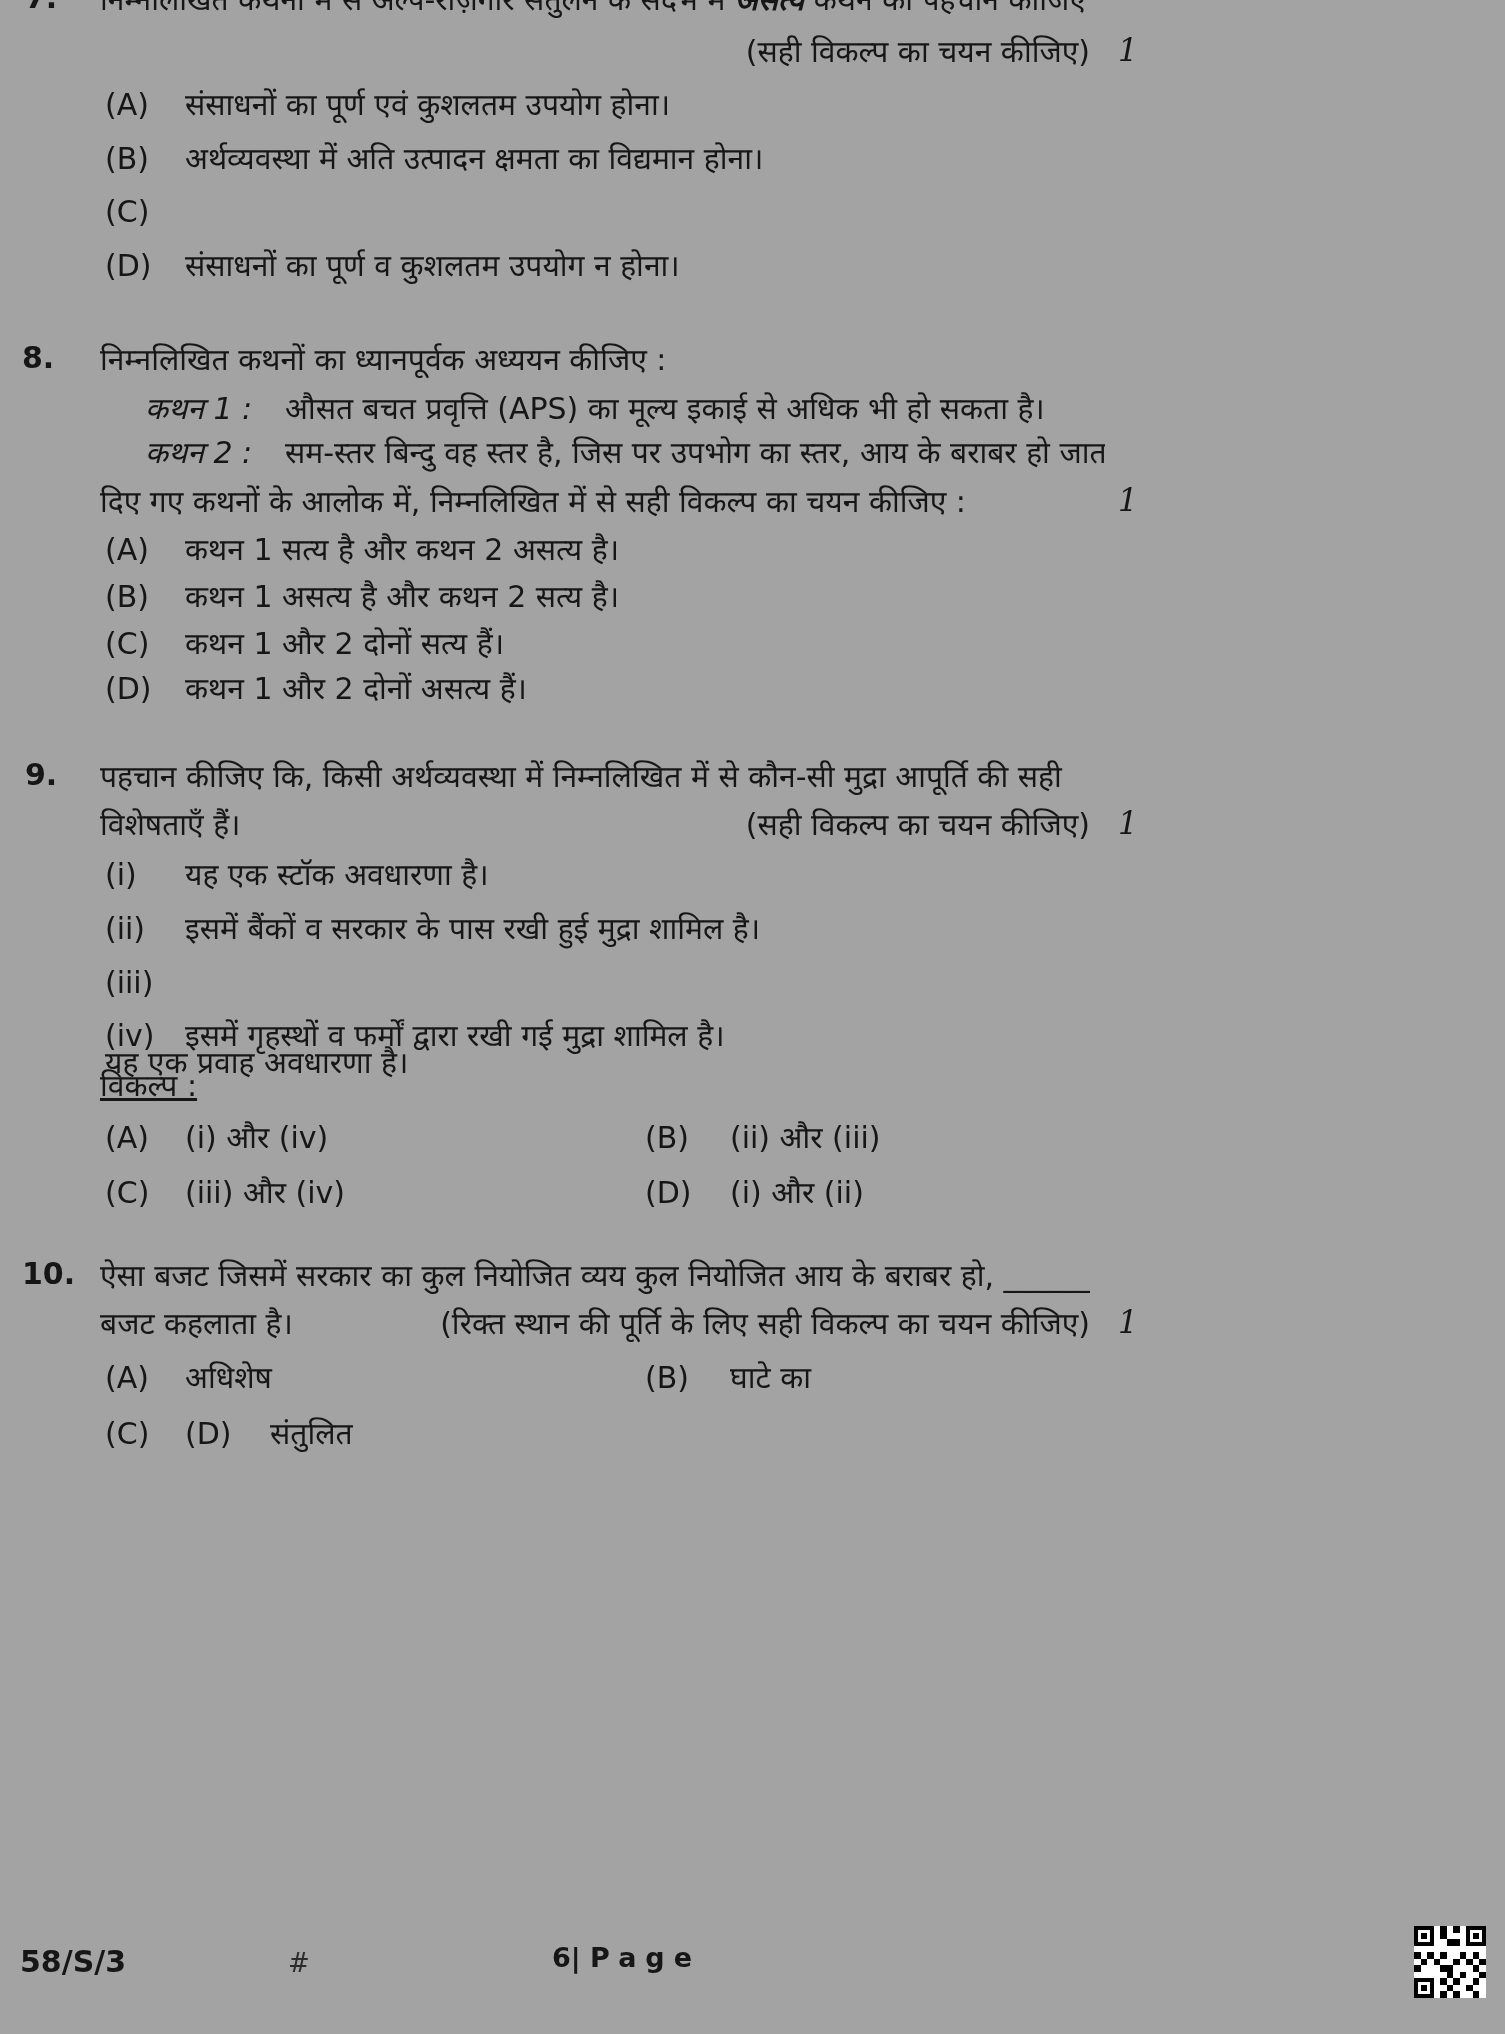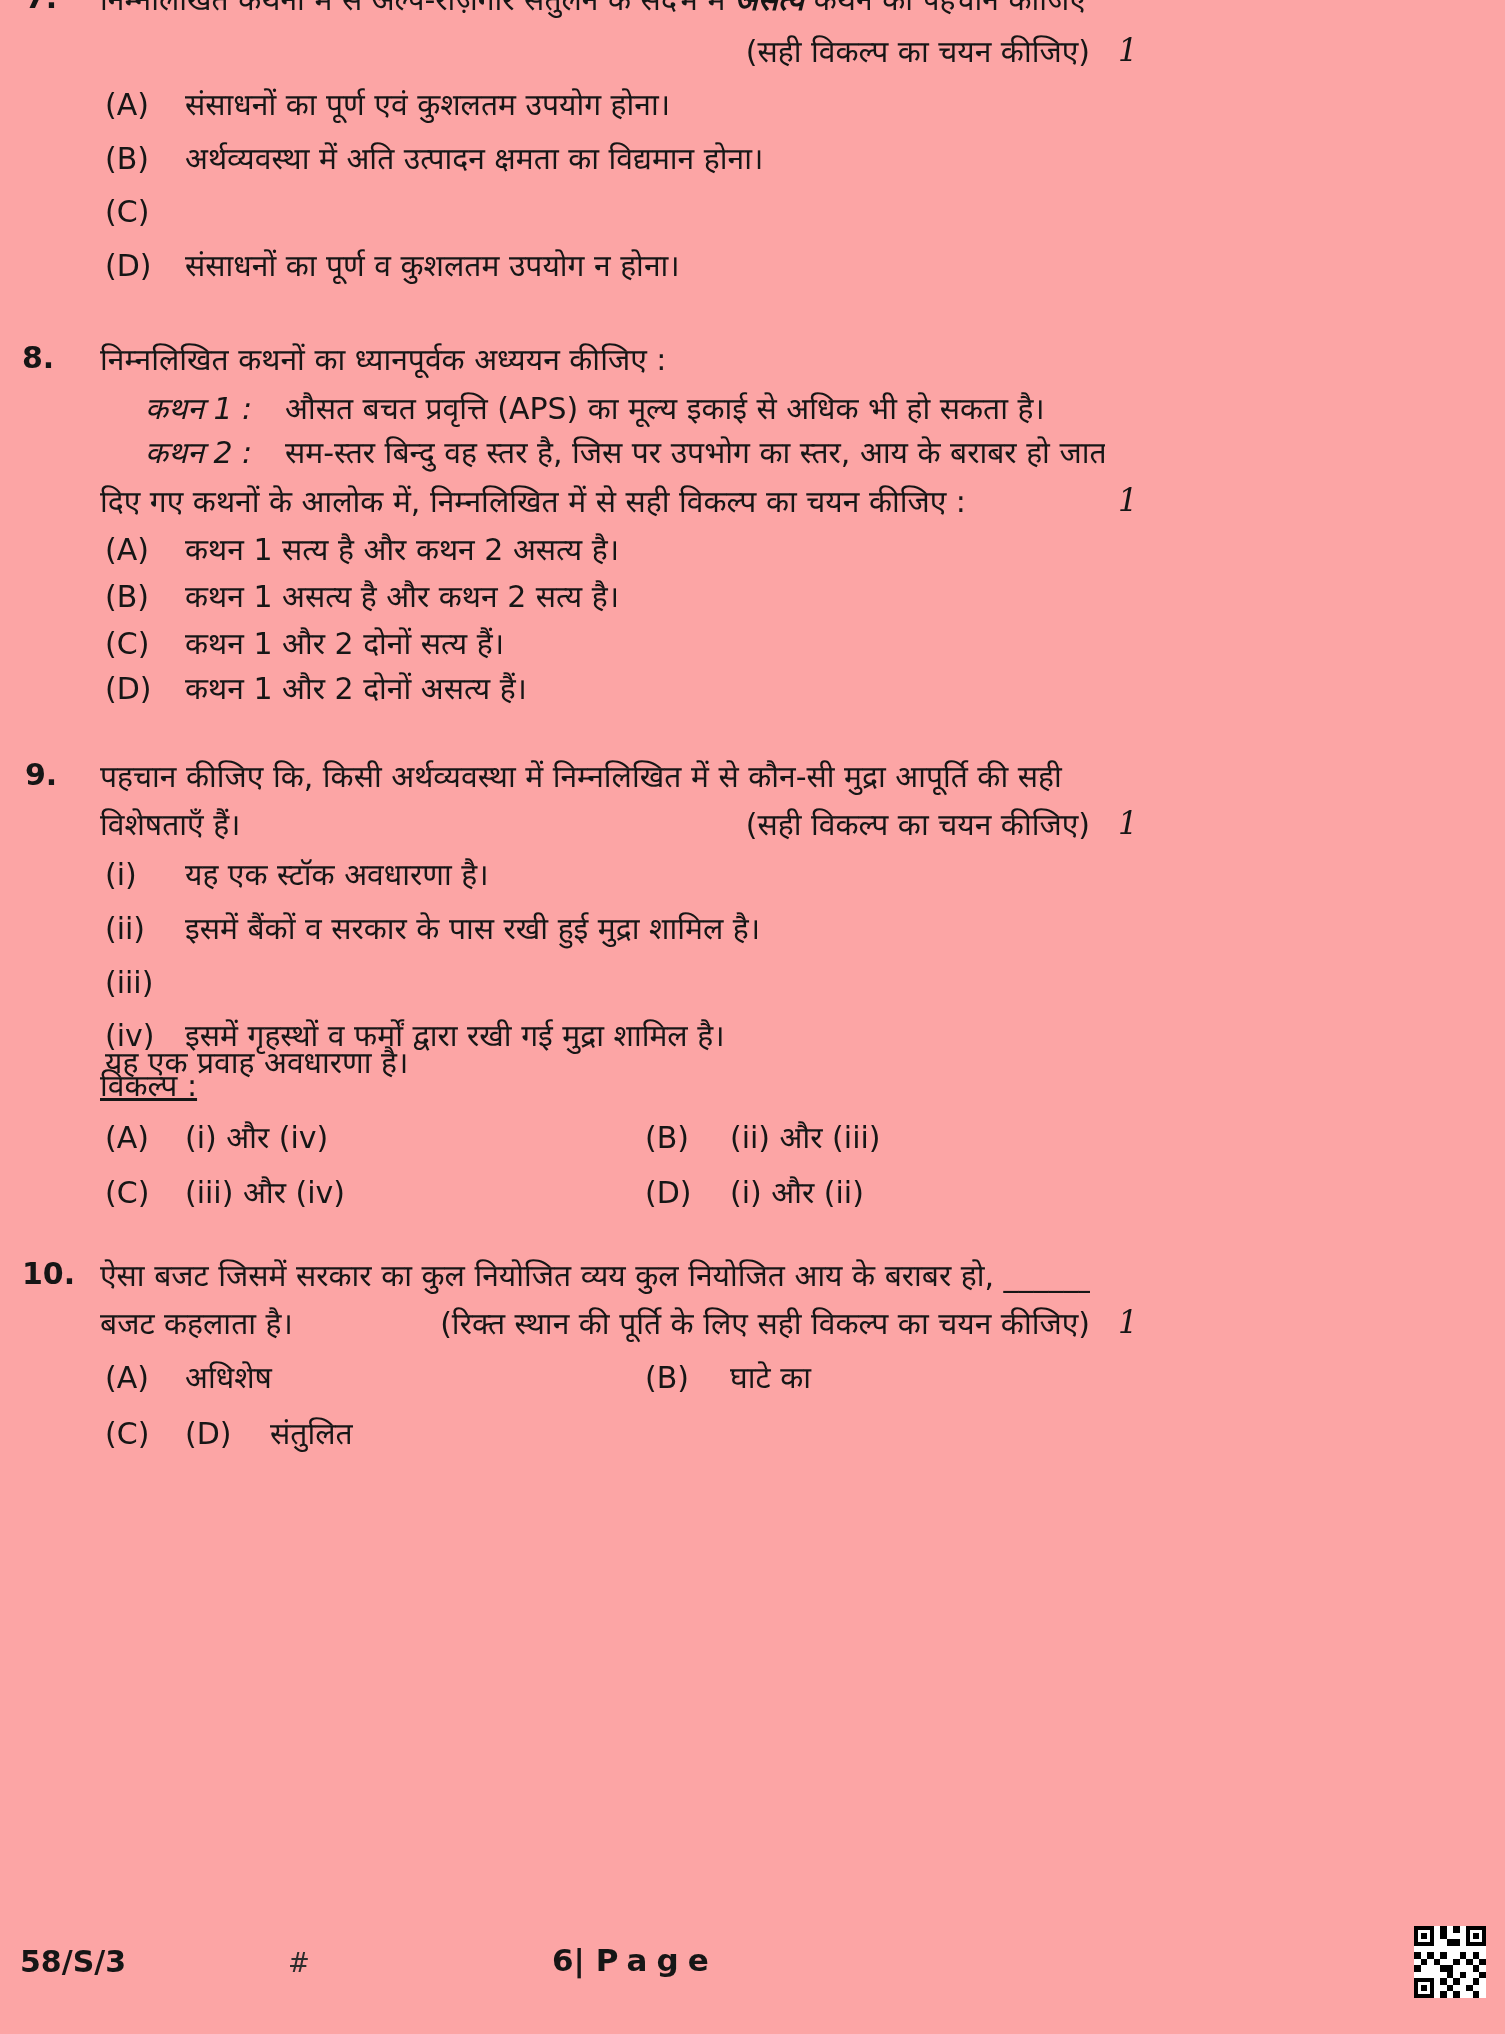--- a/index.html
+++ b/index.html
@@ -1,19 +1,19 @@
 <!DOCTYPE html>
 <html><head>
 <meta charset="utf-8">
 <style>
   html,body{margin:0;padding:0;background:#e8e8e8;}
   .page{
     position:relative;
     width:1505px;height:2034px;
-    background:#fca5a5;
+    background:#a3a3a3;
     color:#161616;
     font-family:"DejaVu Sans","Liberation Serif",sans-serif;
     font-size:30px;
     overflow:hidden;
   }
   .abs{position:absolute;}
   .qnum{font-weight:bold;}
   .line{white-space:nowrap;overflow:hidden;line-height:1.35;}
   .wide{width:990px;}
   .right{text-align:right;}
@@ -23,21 +23,21 @@
     font-family:"DejaVu Serif","Liberation Serif",serif;
     font-style:italic;font-size:31px;
   }
   .optrow{display:flex;white-space:nowrap;overflow:hidden;line-height:1.35;}
   .opt-label{flex:0 0 80px;}
   .stmt-label{flex:0 0 140px;font-style:italic;margin-left:40px;}
   .col-text{flex:0 0 460px;overflow:hidden;}
   .col-label2{flex:0 0 85px;}
   .footer-code{font-weight:bold;font-size:30px;}
   .footer-hash{font-size:26px;color:#2c2c2c;}
-  .footer-page{font-weight:bold;font-size:31px;}
+  .footer-page{font-weight:bold;font-size:27px;}
   .ls{letter-spacing:9px;}
   .qr{display:block;}
   .qr rect{shape-rendering:crispEdges;}
 </style>
 </head>
 <body>
 
 <div class="page">
 
   <span class="abs qnum" style="left:25px;top:-20px;">7.</span>

